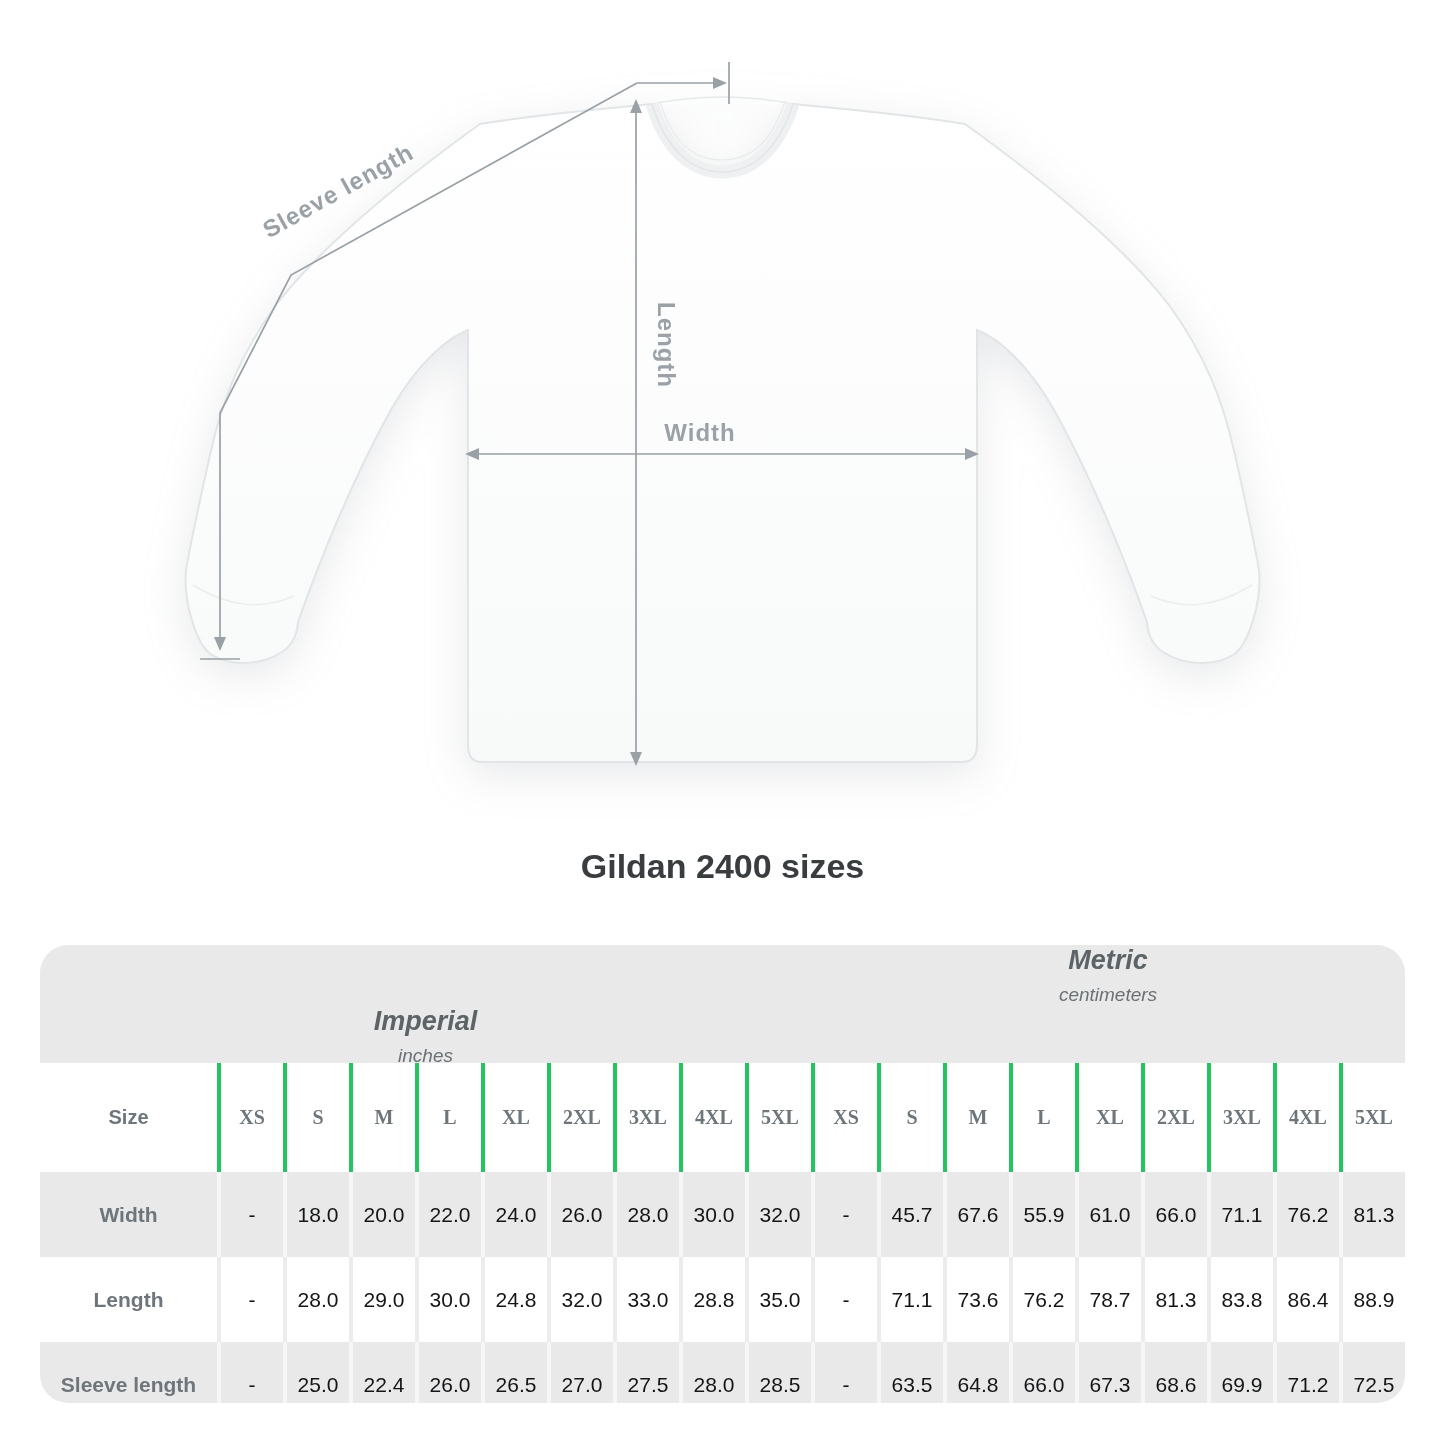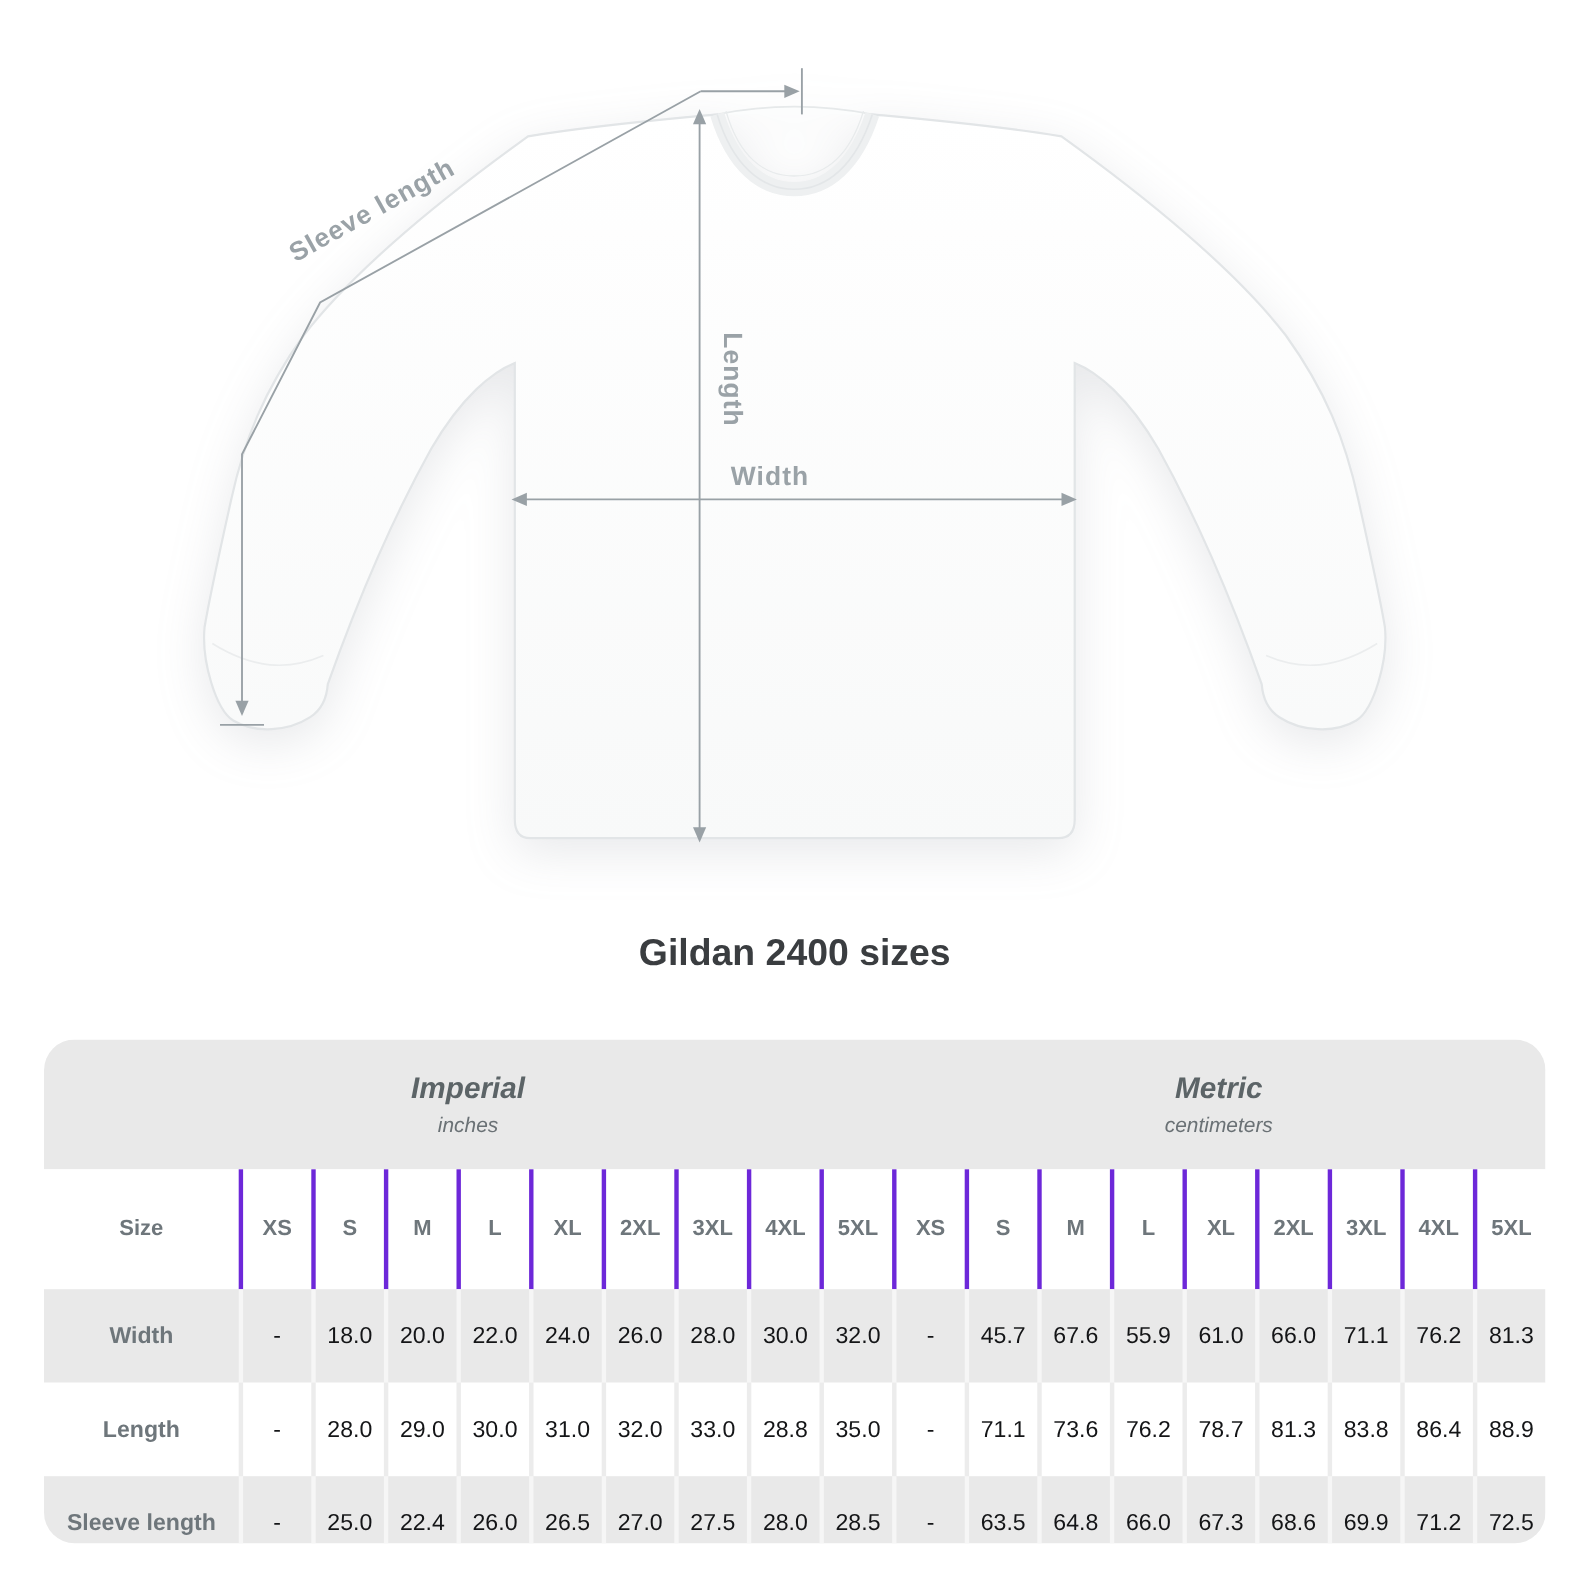--- a/index.html
+++ b/index.html
@@ -23,21 +23,21 @@
     position:absolute;left:40px;top:945px;width:1365px;height:458px;
     border-radius:28px;overflow:hidden;background:#fff;
   }
   .trow{display:grid;grid-template-columns:177px repeat(18,1fr);}
   .band{height:118px;background:#e9e9e9;}
   .hrow{height:109px;background:#ffffff;}
   .drow{height:85px;}
   .r-gray{background:#e9e9e9;}
   .r-white{background:#ffffff;}
   .cell{display:flex;align-items:center;justify-content:center;flex-direction:column;}
-  .hrow .cell + .cell{border-left:4px solid #6d28d9;}
+  .hrow .cell + .cell{border-left:4px solid #22c55e;font-family:Liberation Serif, serif;}
   .r-white.drow .cell + .cell{border-left:4px solid #ececec;}
   .r-gray.drow .cell + .cell{border-left:4px solid #f6f6f6;}
   .band .cell{border:none;}
   .span-imperial{grid-column:1 / span 10;}
   .span-metric{grid-column:11 / span 9;}
   .sec-name{font-size:27px;font-weight:bold;font-style:italic;color:#5c6467;}
   .sec-unit{font-size:19px;font-style:italic;color:#6a7175;margin-top:8px;}
   .head-label{font-size:20px;font-weight:bold;color:#6e767b;}
   .row-label{font-size:21px;font-weight:bold;color:#6e767b;}
   .val{font-size:21px;color:#141517;}
@@ -120,27 +120,27 @@
     </svg>
   </div>
 
   <div class="title-block">
     <h1 class="chart-title">Gildan 2400 sizes</h1>
   </div>
 
   <div class="size-table">
 
     <div class="trow band">
+      <div class="cell span-metric">
+        <div class="sec-name">Metric</div>
+        <div class="sec-unit">centimeters</div>
+      </div>
       <div class="cell span-imperial">
         <div class="sec-name">Imperial</div>
         <div class="sec-unit">inches</div>
-      </div>
-      <div class="cell span-metric">
-        <div class="sec-name">Metric</div>
-        <div class="sec-unit">centimeters</div>
       </div>
     </div>
 
     <div class="trow hrow">
       <div class="cell head-label">Size</div>
       <div class="cell head-label">XS</div>
       <div class="cell head-label">S</div>
       <div class="cell head-label">M</div>
       <div class="cell head-label">L</div>
       <div class="cell head-label">XL</div>
@@ -180,21 +180,21 @@
       <div class="cell val">76.2</div>
       <div class="cell val">81.3</div>
     </div>
 
     <div class="trow drow r-white">
       <div class="cell row-label">Length</div>
       <div class="cell val">-</div>
       <div class="cell val">28.0</div>
       <div class="cell val">29.0</div>
       <div class="cell val">30.0</div>
-      <div class="cell val">31.0</div>
+      <div class="cell val">24.8</div>
       <div class="cell val">32.0</div>
       <div class="cell val">33.0</div>
       <div class="cell val">28.8</div>
       <div class="cell val">35.0</div>
       <div class="cell val">-</div>
       <div class="cell val">71.1</div>
       <div class="cell val">73.6</div>
       <div class="cell val">76.2</div>
       <div class="cell val">78.7</div>
       <div class="cell val">81.3</div>

